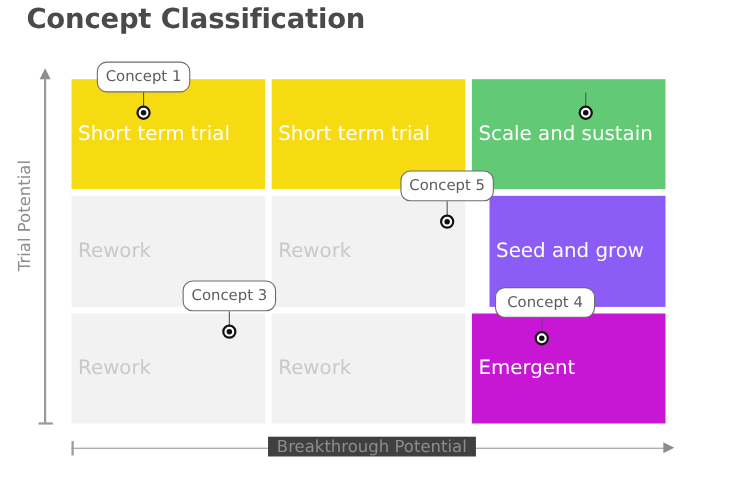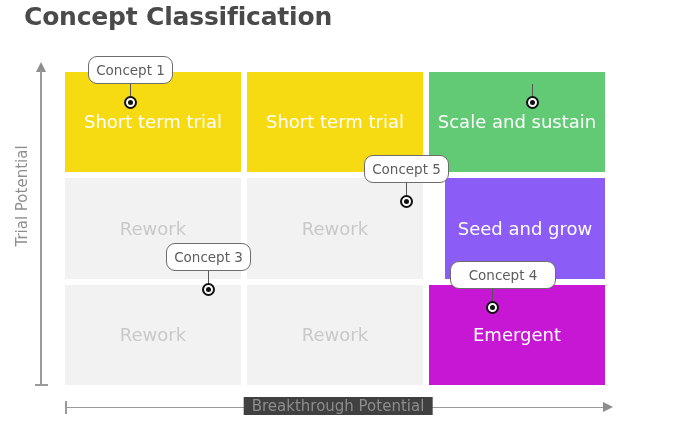--- a/index.html
+++ b/index.html
@@ -37,21 +37,21 @@
     height: 313px;
     display: grid;
     grid-template-columns: 1fr 1fr 1fr;
     grid-template-rows: 1fr 1fr 1fr;
     gap: 6px 6px;
   }
   .cell {
     position: relative;
     display: flex;
     align-items: center;
-    justify-content: center;
+    justify-content: flex-start;
   }
   .cell-label {
     font-size: 18px;
     font-weight: 400;
     text-align: center;
     line-height: 1.2;
     padding: 0 6px;
   }
   .cell.rework  { background: #f2f2f2; }
   .cell.rework .cell-label { color: #c9c9c9; }
@@ -278,27 +278,27 @@
 </div>
 
 <div class="concept" style="left:364px; top:155px; width:90px; height:56px;">
   <div class="concept-box" style="width:85px;">
     <span>Concept 5</span>
   </div>
   <div class="concept-stem" style="left:41.5px; top:28px; height:13px;"></div>
   <div class="concept-dot" style="left:36px; top:40px;"></div>
 </div>
 
-<div class="concept" style="left:166px; top:243px; width:90px; height:56px;">
+<div class="concept" style="left:166px; top:255px; width:90px; height:56px;">
   <div class="concept-box" style="width:85px;">
     <span>Concept 3</span>
   </div>
   <div class="concept-stem" style="left:41.5px; top:28px; height:13px;"></div>
   <div class="concept-dot" style="left:36px; top:40px;"></div>
 </div>
 
 <div class="concept" style="left:450px; top:261px; width:90px; height:56px;">
-  <div class="concept-box" style="width:106px;">
+  <div class="concept-box" style="width:91px;">
     <span>Concept 4</span>
   </div>
   <div class="concept-stem" style="left:41.5px; top:28px; height:13px;"></div>
   <div class="concept-dot" style="left:36px; top:40px;"></div>
 </div>
 
 </body></html>

